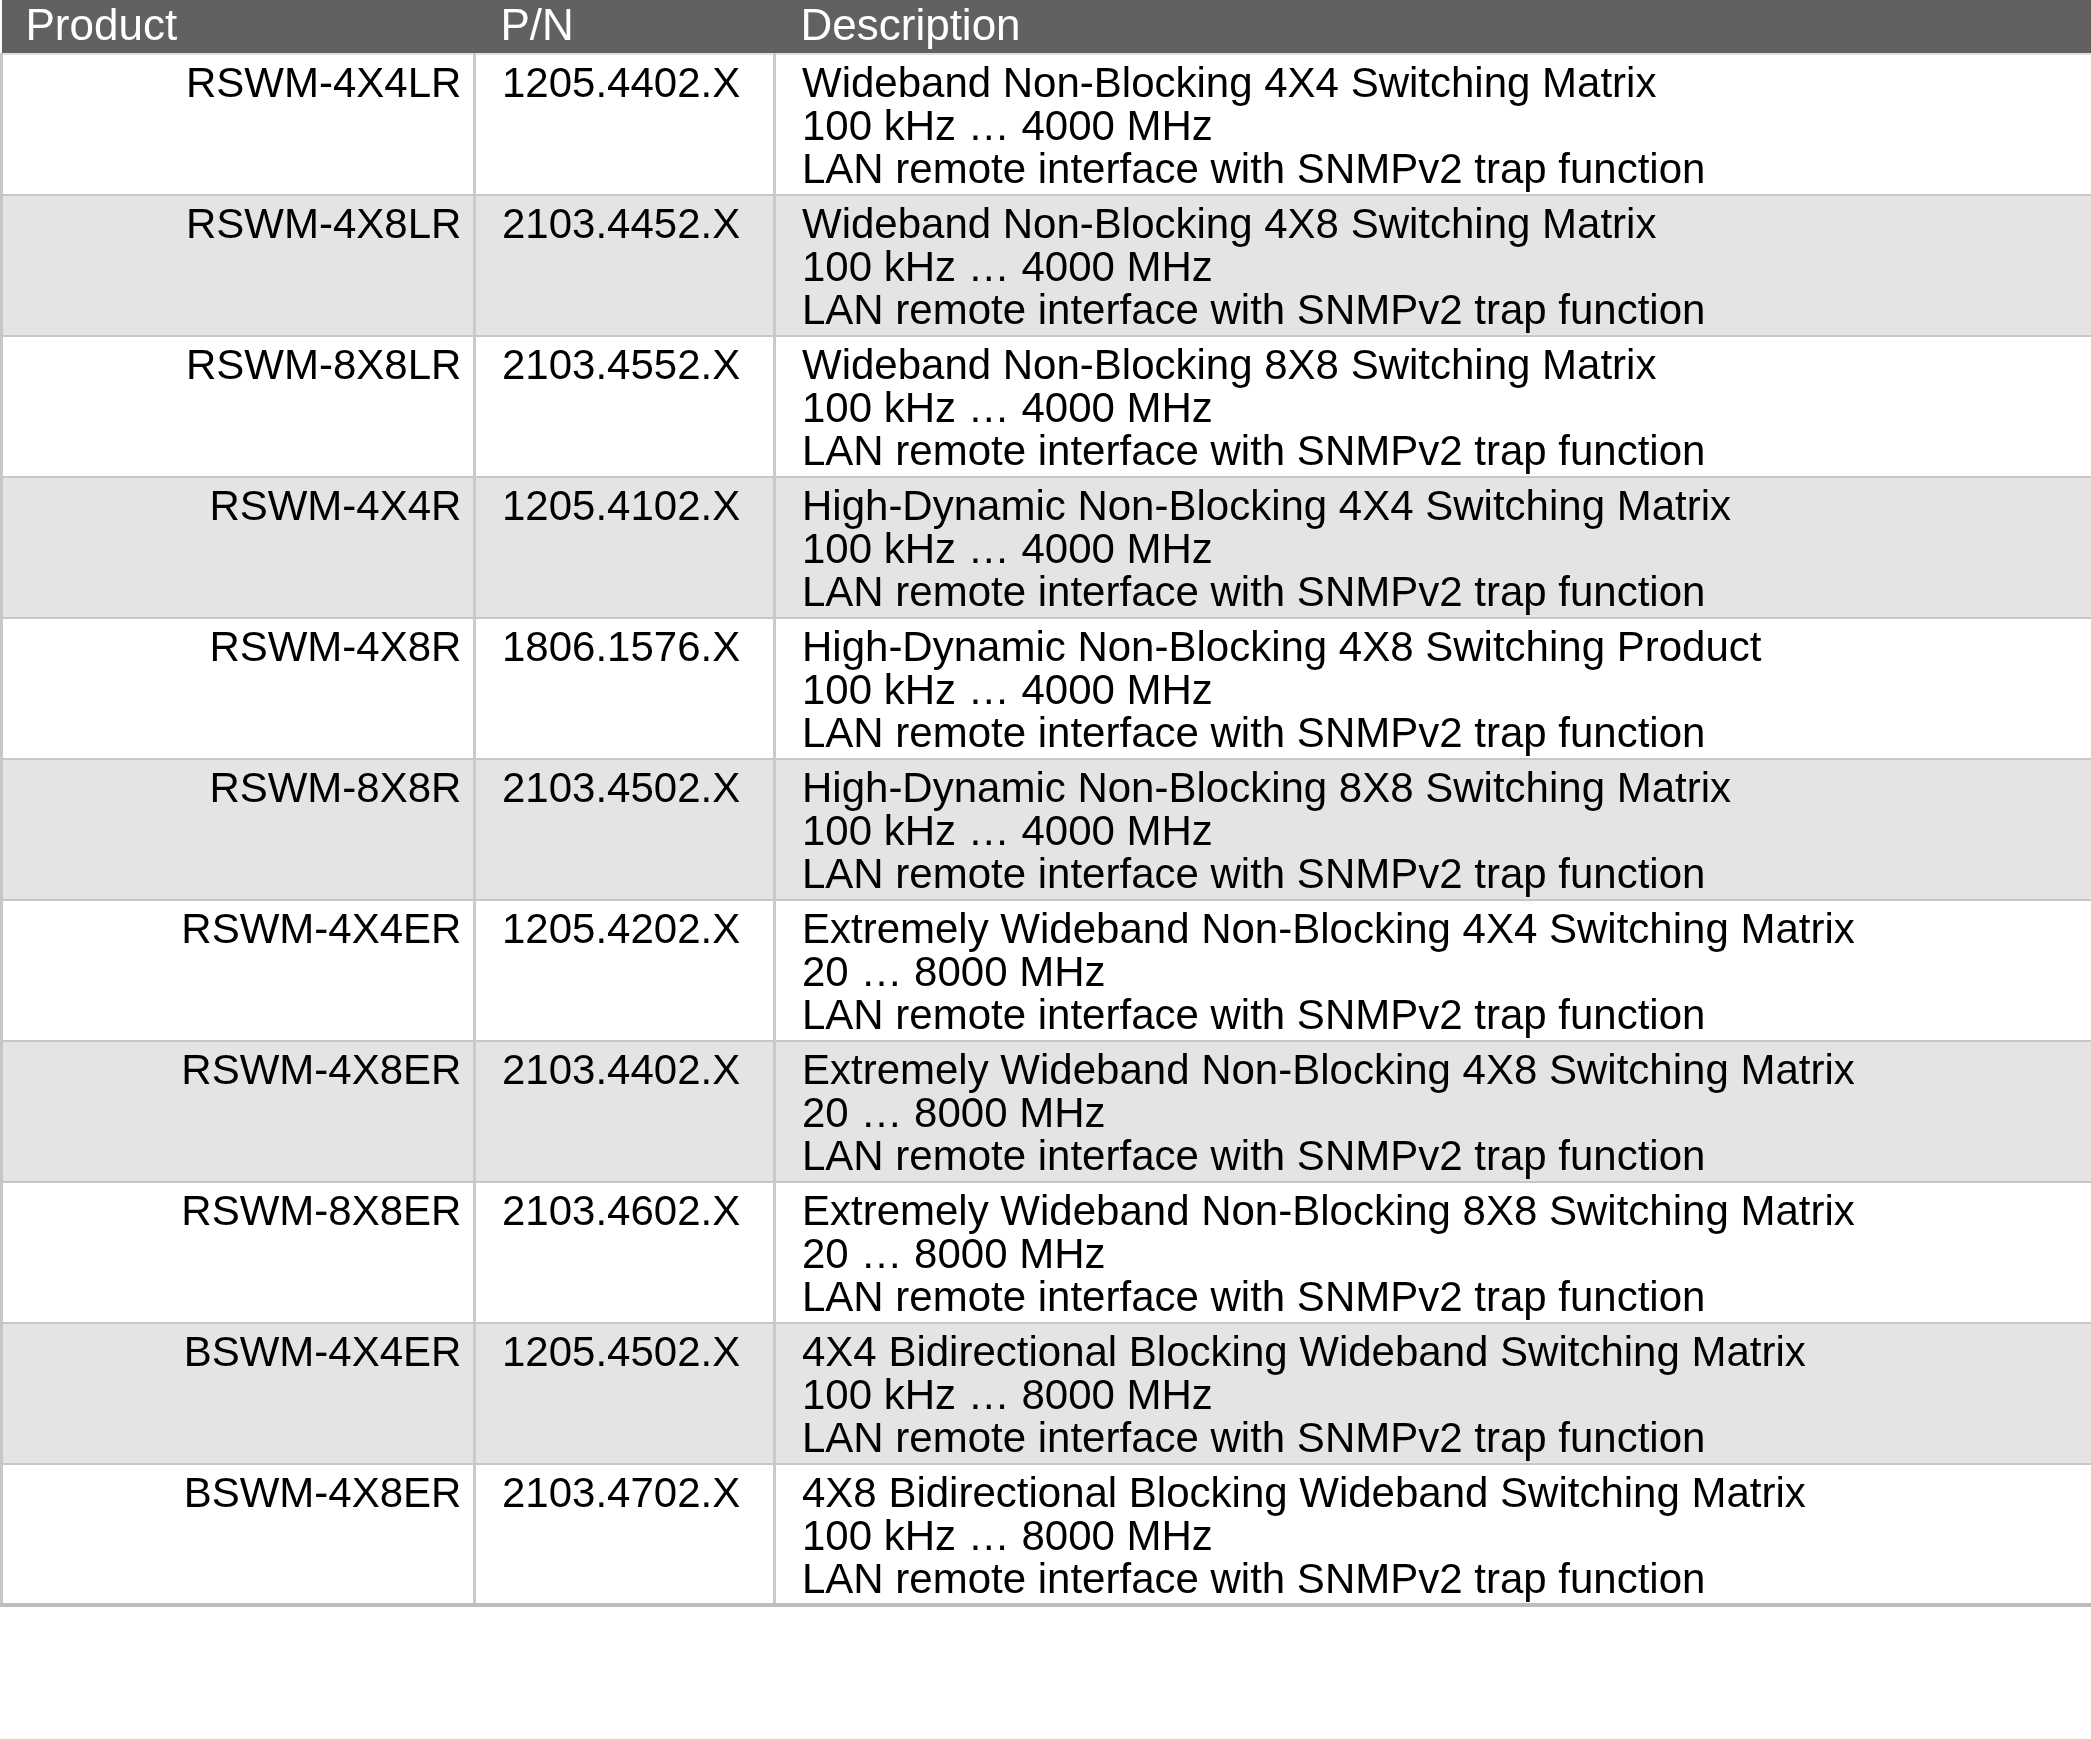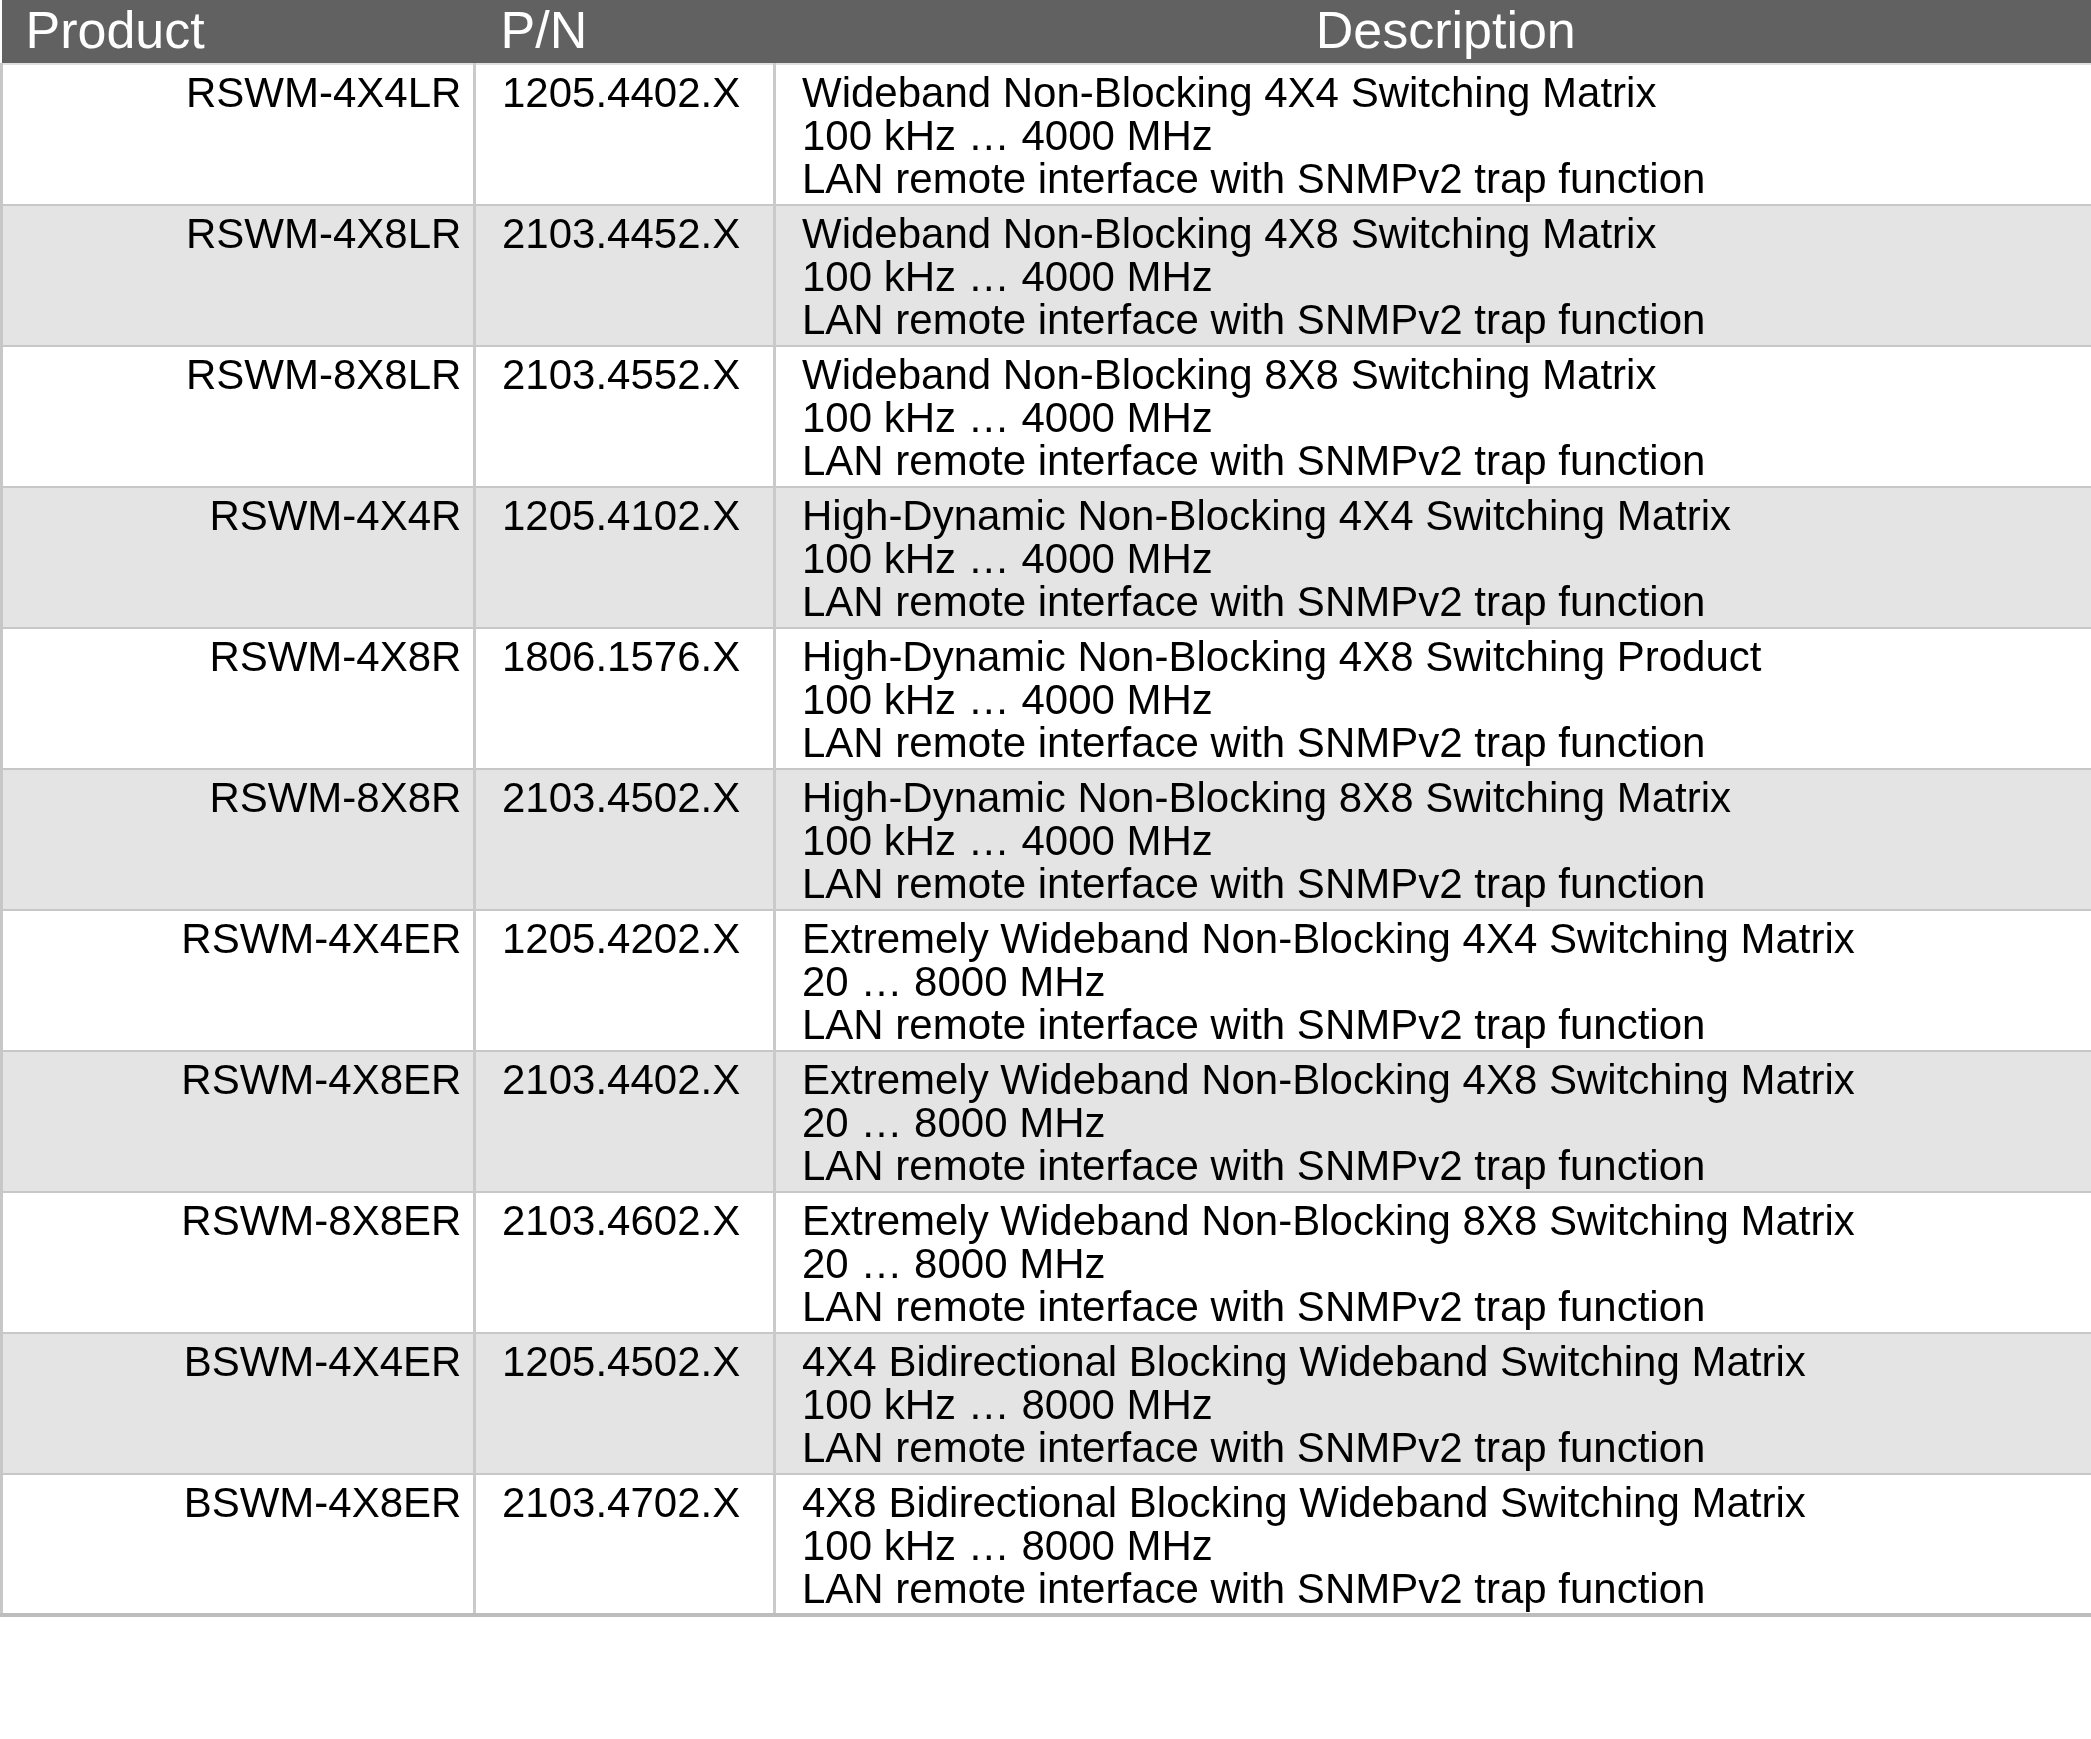--- a/index.html
+++ b/index.html
@@ -16,26 +16,26 @@
   col.c1 { width: 473px; }
   col.c2 { width: 300px; }
   col.c3 { width: 1318px; }
 
   thead tr { height: 43px; }
   th {
     background: #616161;
     color: #ffffff;
     font-weight: normal;
     text-align: left;
-    font-size: 52px;
+    font-size: 44px;
     padding: 0 0 2.9px 24px;
     vertical-align: middle;
   }
   th.pn, th.desc { padding-left: 26px; }
-  th.desc { border-right: 3.9px solid #0c0c0c; text-align: center; }
+  th.desc { border-right: 3.9px solid #0c0c0c; }
 
   tbody tr { height: 141px; }
   td {
     vertical-align: top;
     font-size: 42px;
     line-height: 43px;
     color: #000000;
     padding: 5.8px 11.6px 0 24px;
     border-top: 2.9px solid #c7c7c7;
   }

